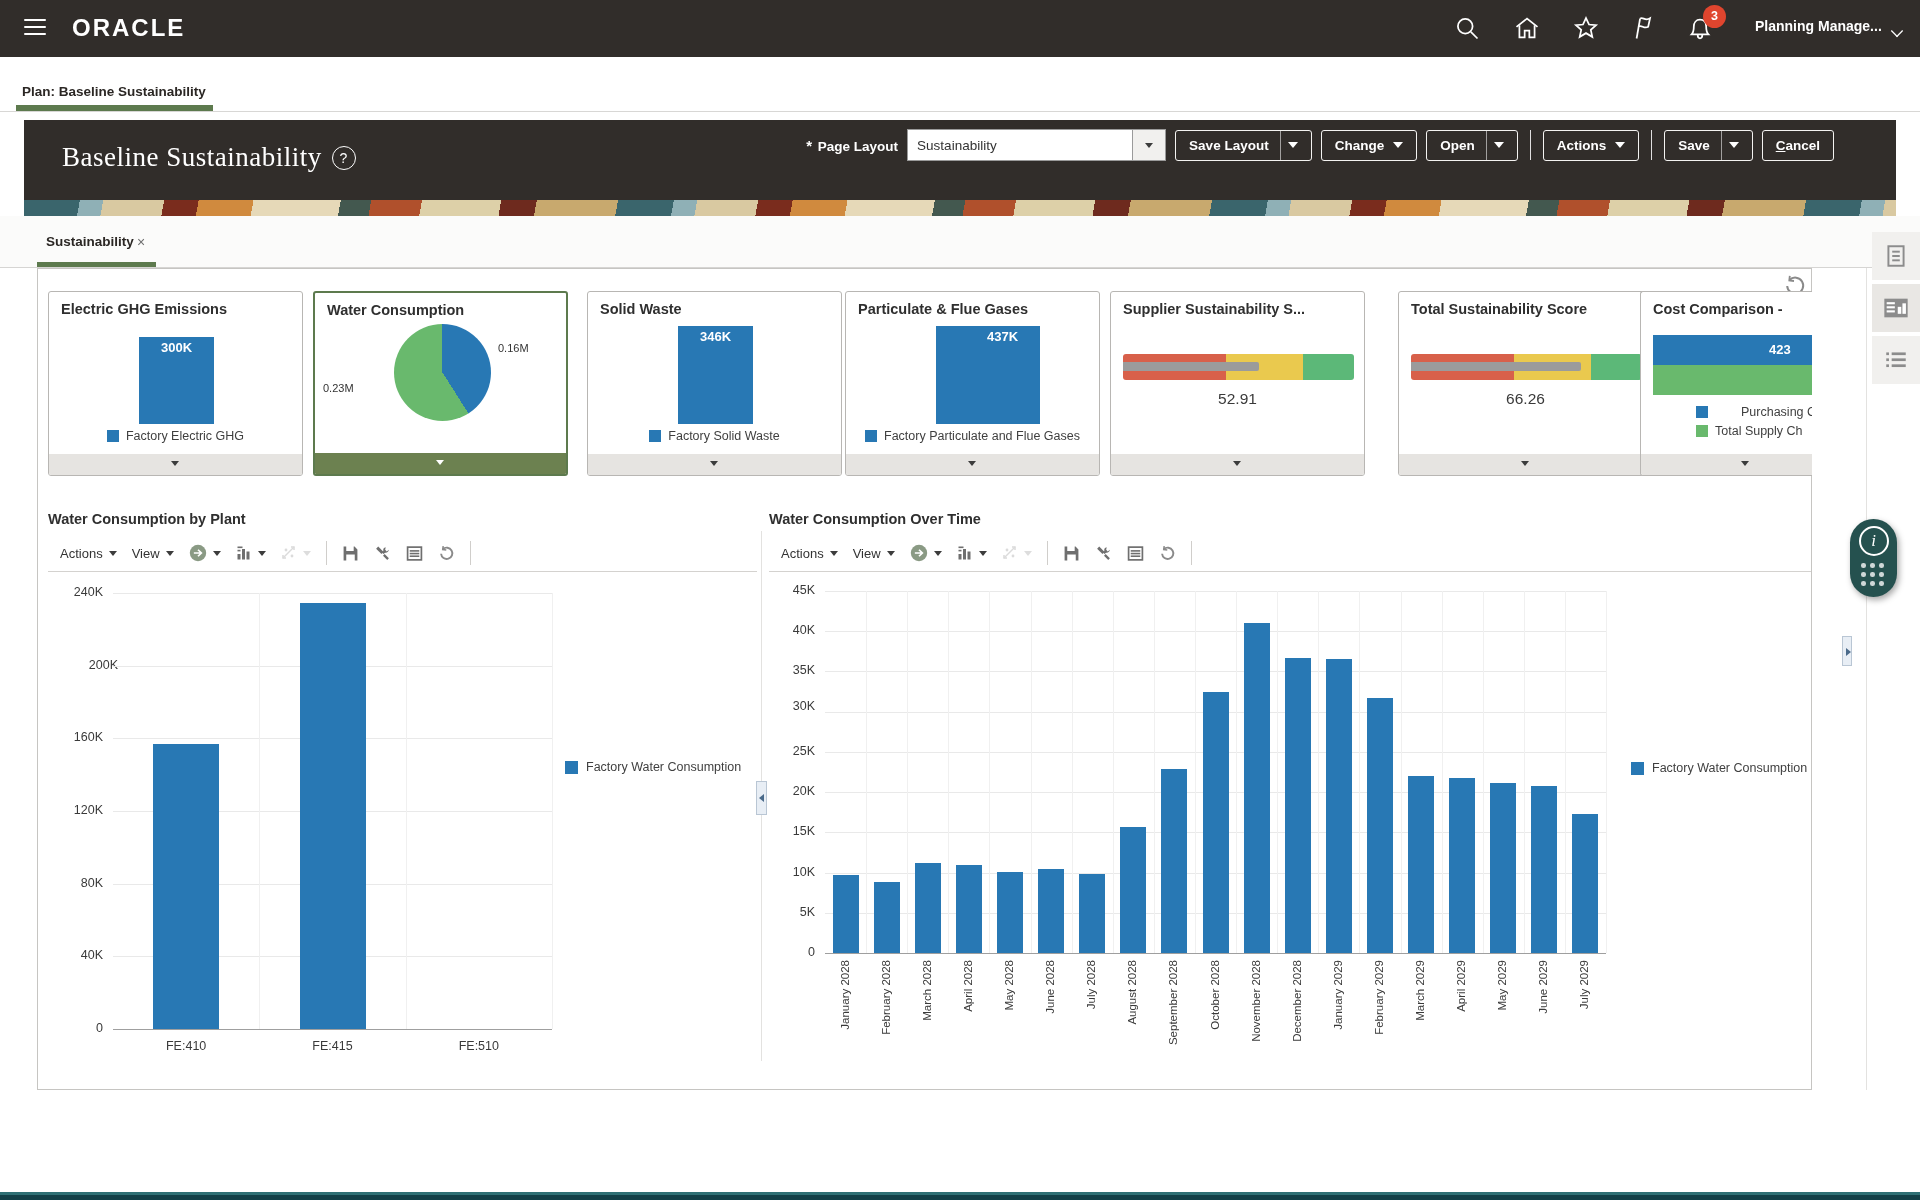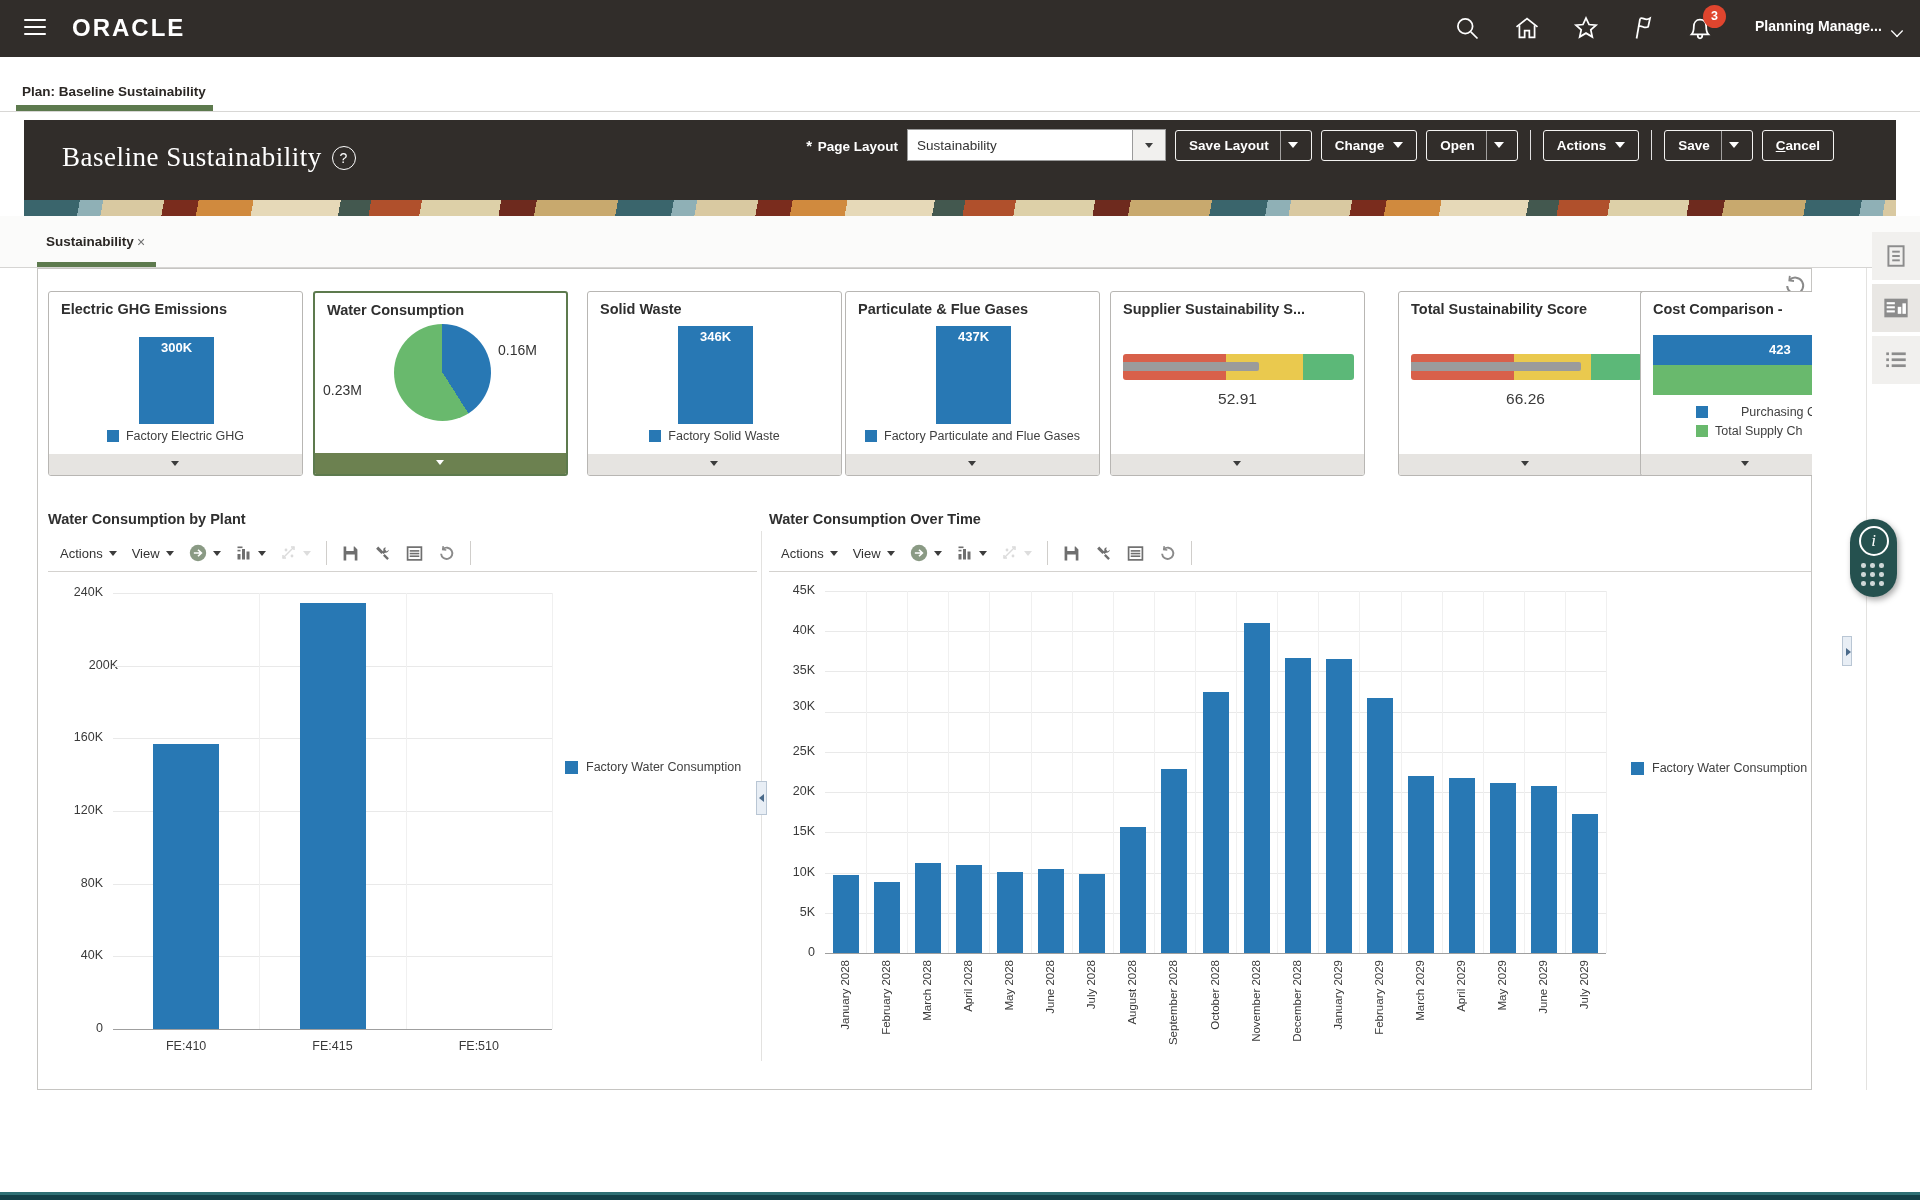--- a/index.html
+++ b/index.html
@@ -69,21 +69,21 @@
   .card-footer{position:absolute;left:0;right:0;bottom:0;height:21px;background:#e6e4e1;cursor:pointer;}
   .card.selected .card-footer{background:#6c8150;}
   .card-footer .caret-d{position:absolute;left:50%;top:7px;margin-left:-5px;}
   .card.selected .card-footer .caret-d{border-top-color:#fff;}
   .minibar{position:absolute;left:90px;width:75px;background:var(--blue,#2878b4);text-align:center;}
   .minibar span{color:#fff;font-size:13px;font-weight:bold;line-height:22px;}
   .mini-legend{position:absolute;left:0;right:0;top:137px;display:flex;justify-content:center;align-items:center;
                gap:7px;font-size:12.5px;color:#3f3f3f;white-space:nowrap;}
   .sq{display:inline-block;width:12px;height:12px;flex:0 0 12px;}
   .pie{position:absolute;left:79px;top:31px;width:97px;height:97px;border-radius:50%;}
-  .pie-lab{position:absolute;font-size:14px;color:#333;}
+  .pie-lab{position:absolute;font-size:11px;color:#333;}
   .gauge-track{position:absolute;left:12px;top:62px;width:231px;height:26px;border-radius:3px;overflow:hidden;display:flex;}
   .gseg-r{width:44.5%;background:var(--g-red,#d8604a);}
   .gseg-y{width:33.3%;background:var(--g-yellow,#eac94e);}
   .gseg-g{width:22.2%;background:var(--g-green,#5cb878);}
   .gauge-needle{position:absolute;left:12px;top:70px;height:9px;background:#9b9b9b;border-radius:0 2px 2px 0;}
   .gauge-value{position:absolute;left:0;right:0;top:98px;text-align:center;font-size:15.5px;color:#3a3a3a;}
   .hbar{position:absolute;left:12px;width:222px;}
   .hbar-label{position:absolute;color:#fff;font-size:13px;font-weight:bold;}
   .cc-legend{position:absolute;left:55px;display:flex;align-items:center;gap:7px;font-size:12.5px;color:#3f3f3f;white-space:nowrap;}
   
@@ -264,21 +264,21 @@
           <span class="sq" style="background:var(--blue,#2878b4);"></span>
           <span>Factory Solid Waste</span>
         </div>
       <div class="card-footer">
           <span class="caret-d"></span>
         </div>
     </div>
 
     <div class="card" style="left:807px;">
       <div class="card-title">Particulate &amp; Flue Gases</div>
-      <div class="minibar" style="top:34px;height:98px;"><span>437K</span></div>
+      <div class="minibar" style="top:34px;height:98px;padding-left:29px;"><span>437K</span></div>
       <div class="mini-legend">
           <span class="sq" style="background:var(--blue,#2878b4);"></span>
           <span>Factory Particulate and Flue Gases</span>
         </div>
       <div class="card-footer">
           <span class="caret-d"></span>
         </div>
     </div>
 
     <div class="card" style="left:1072px;">

